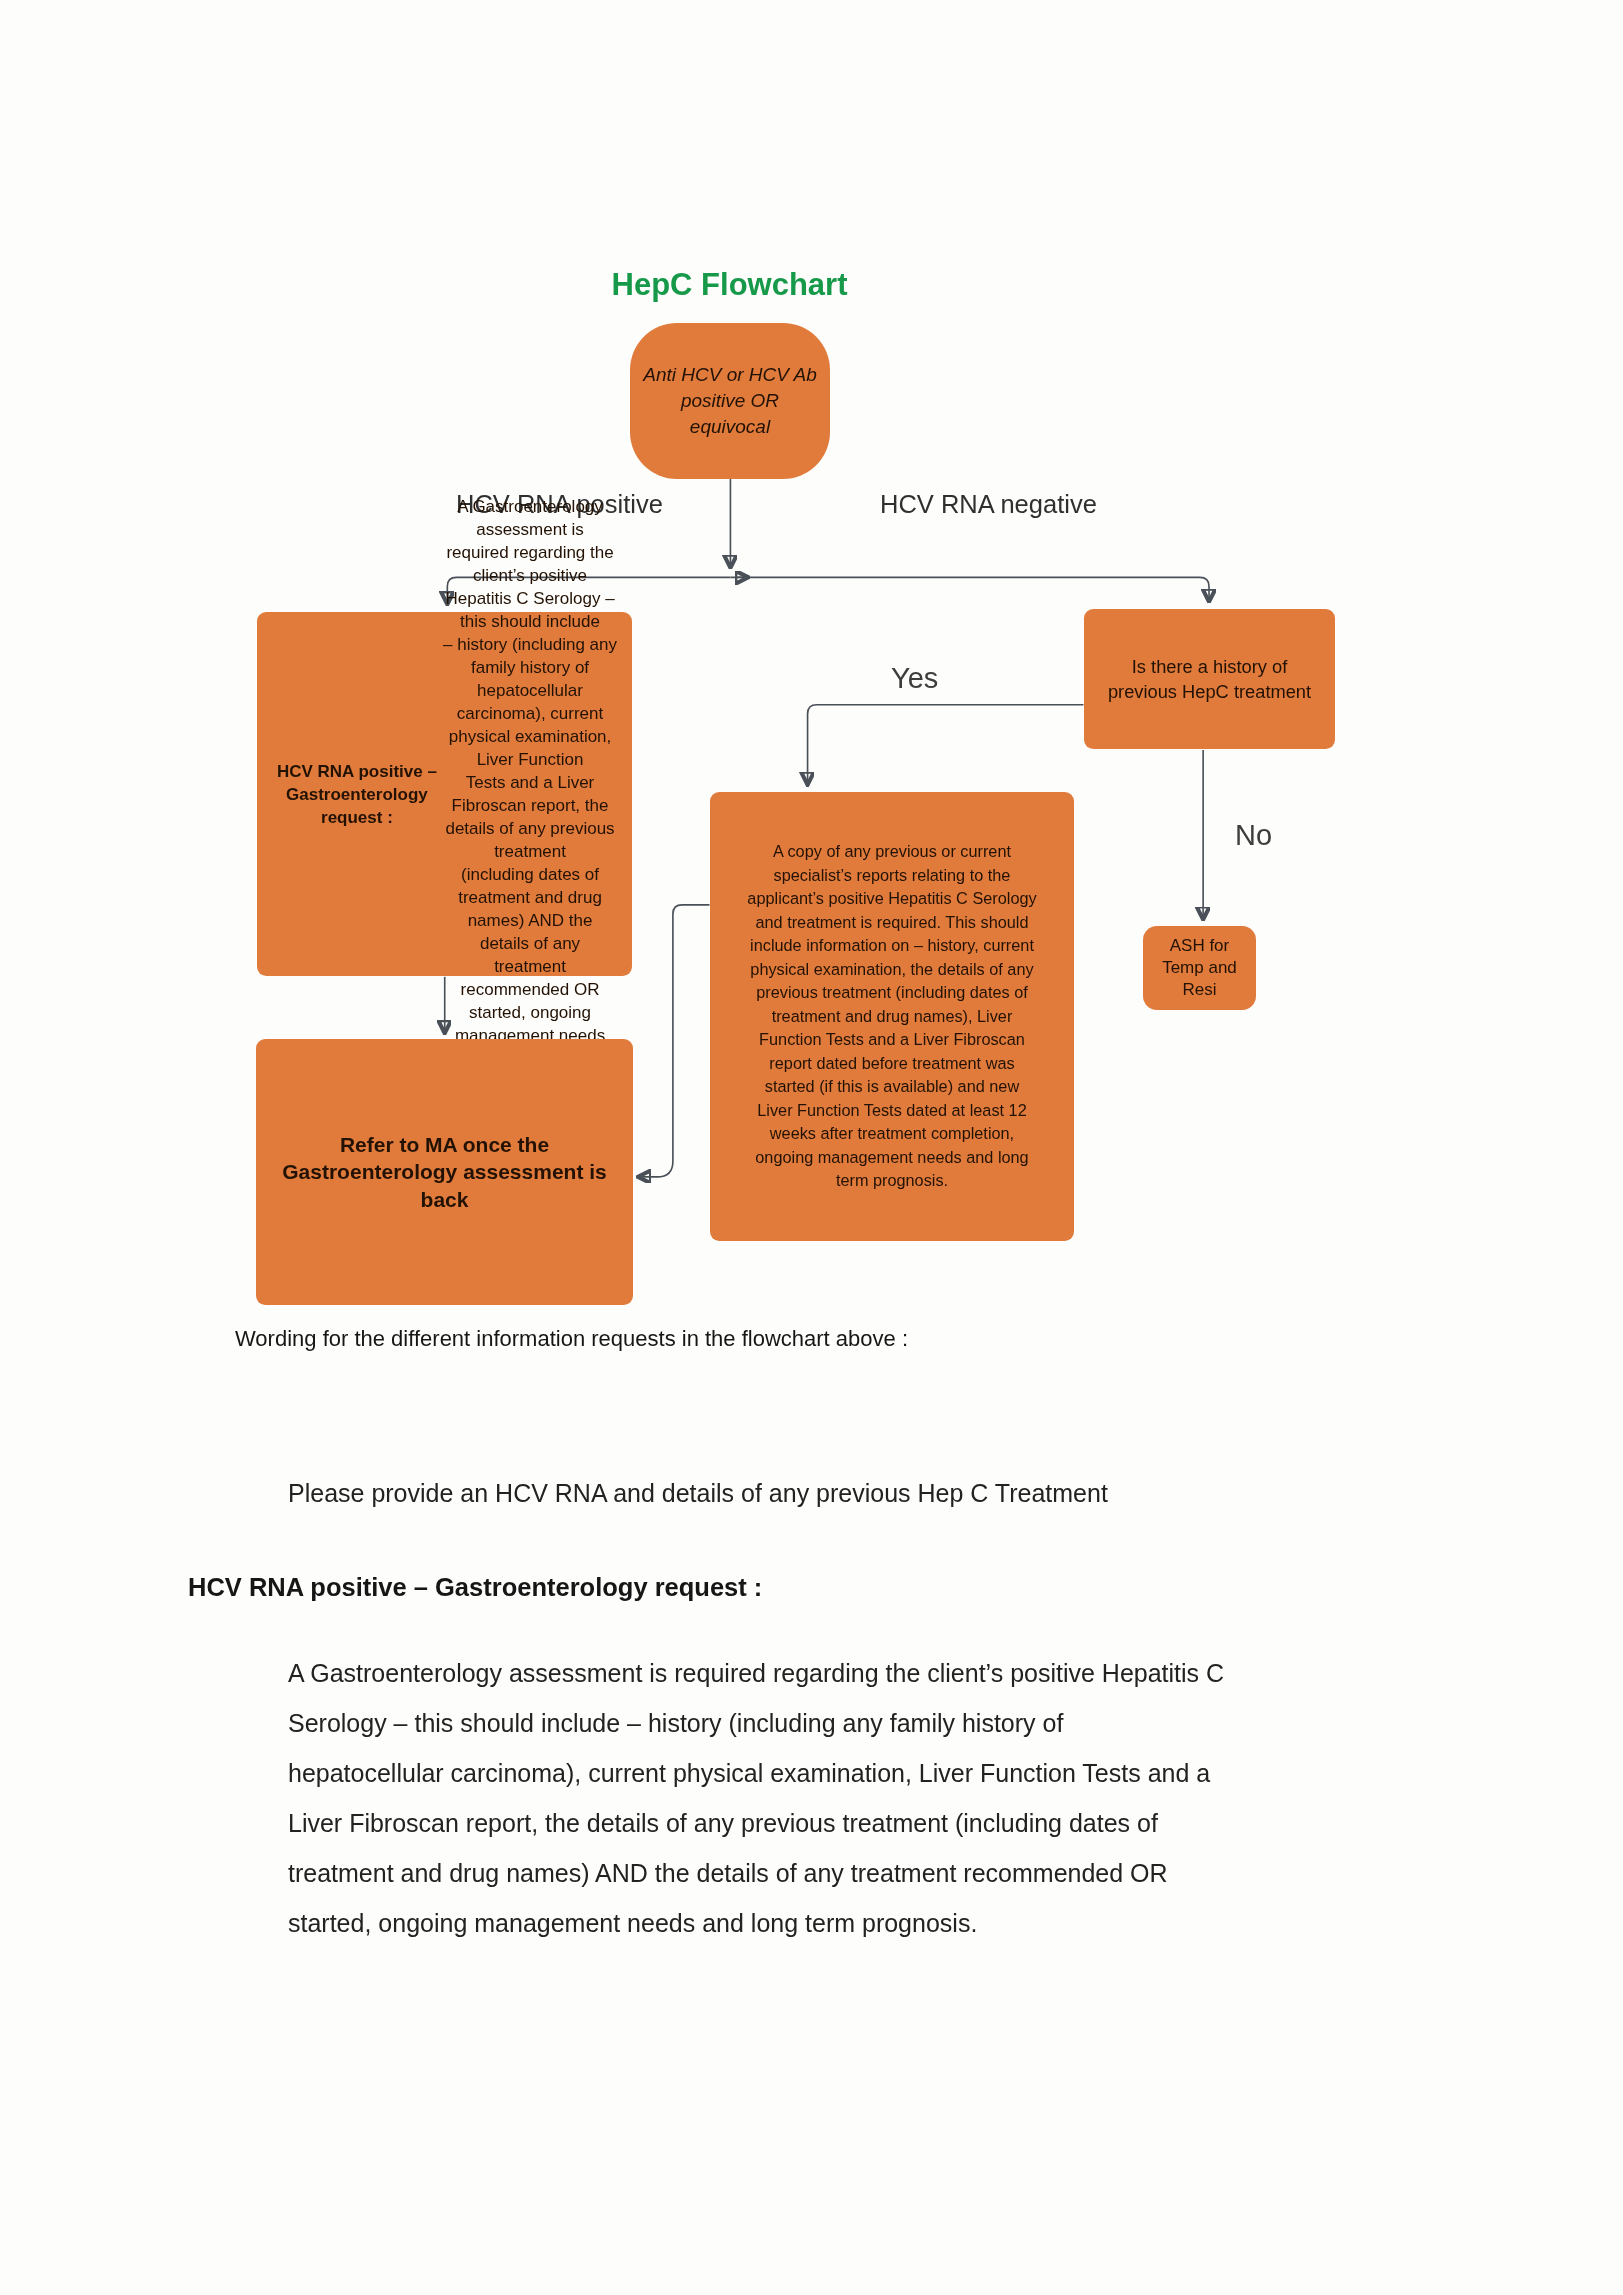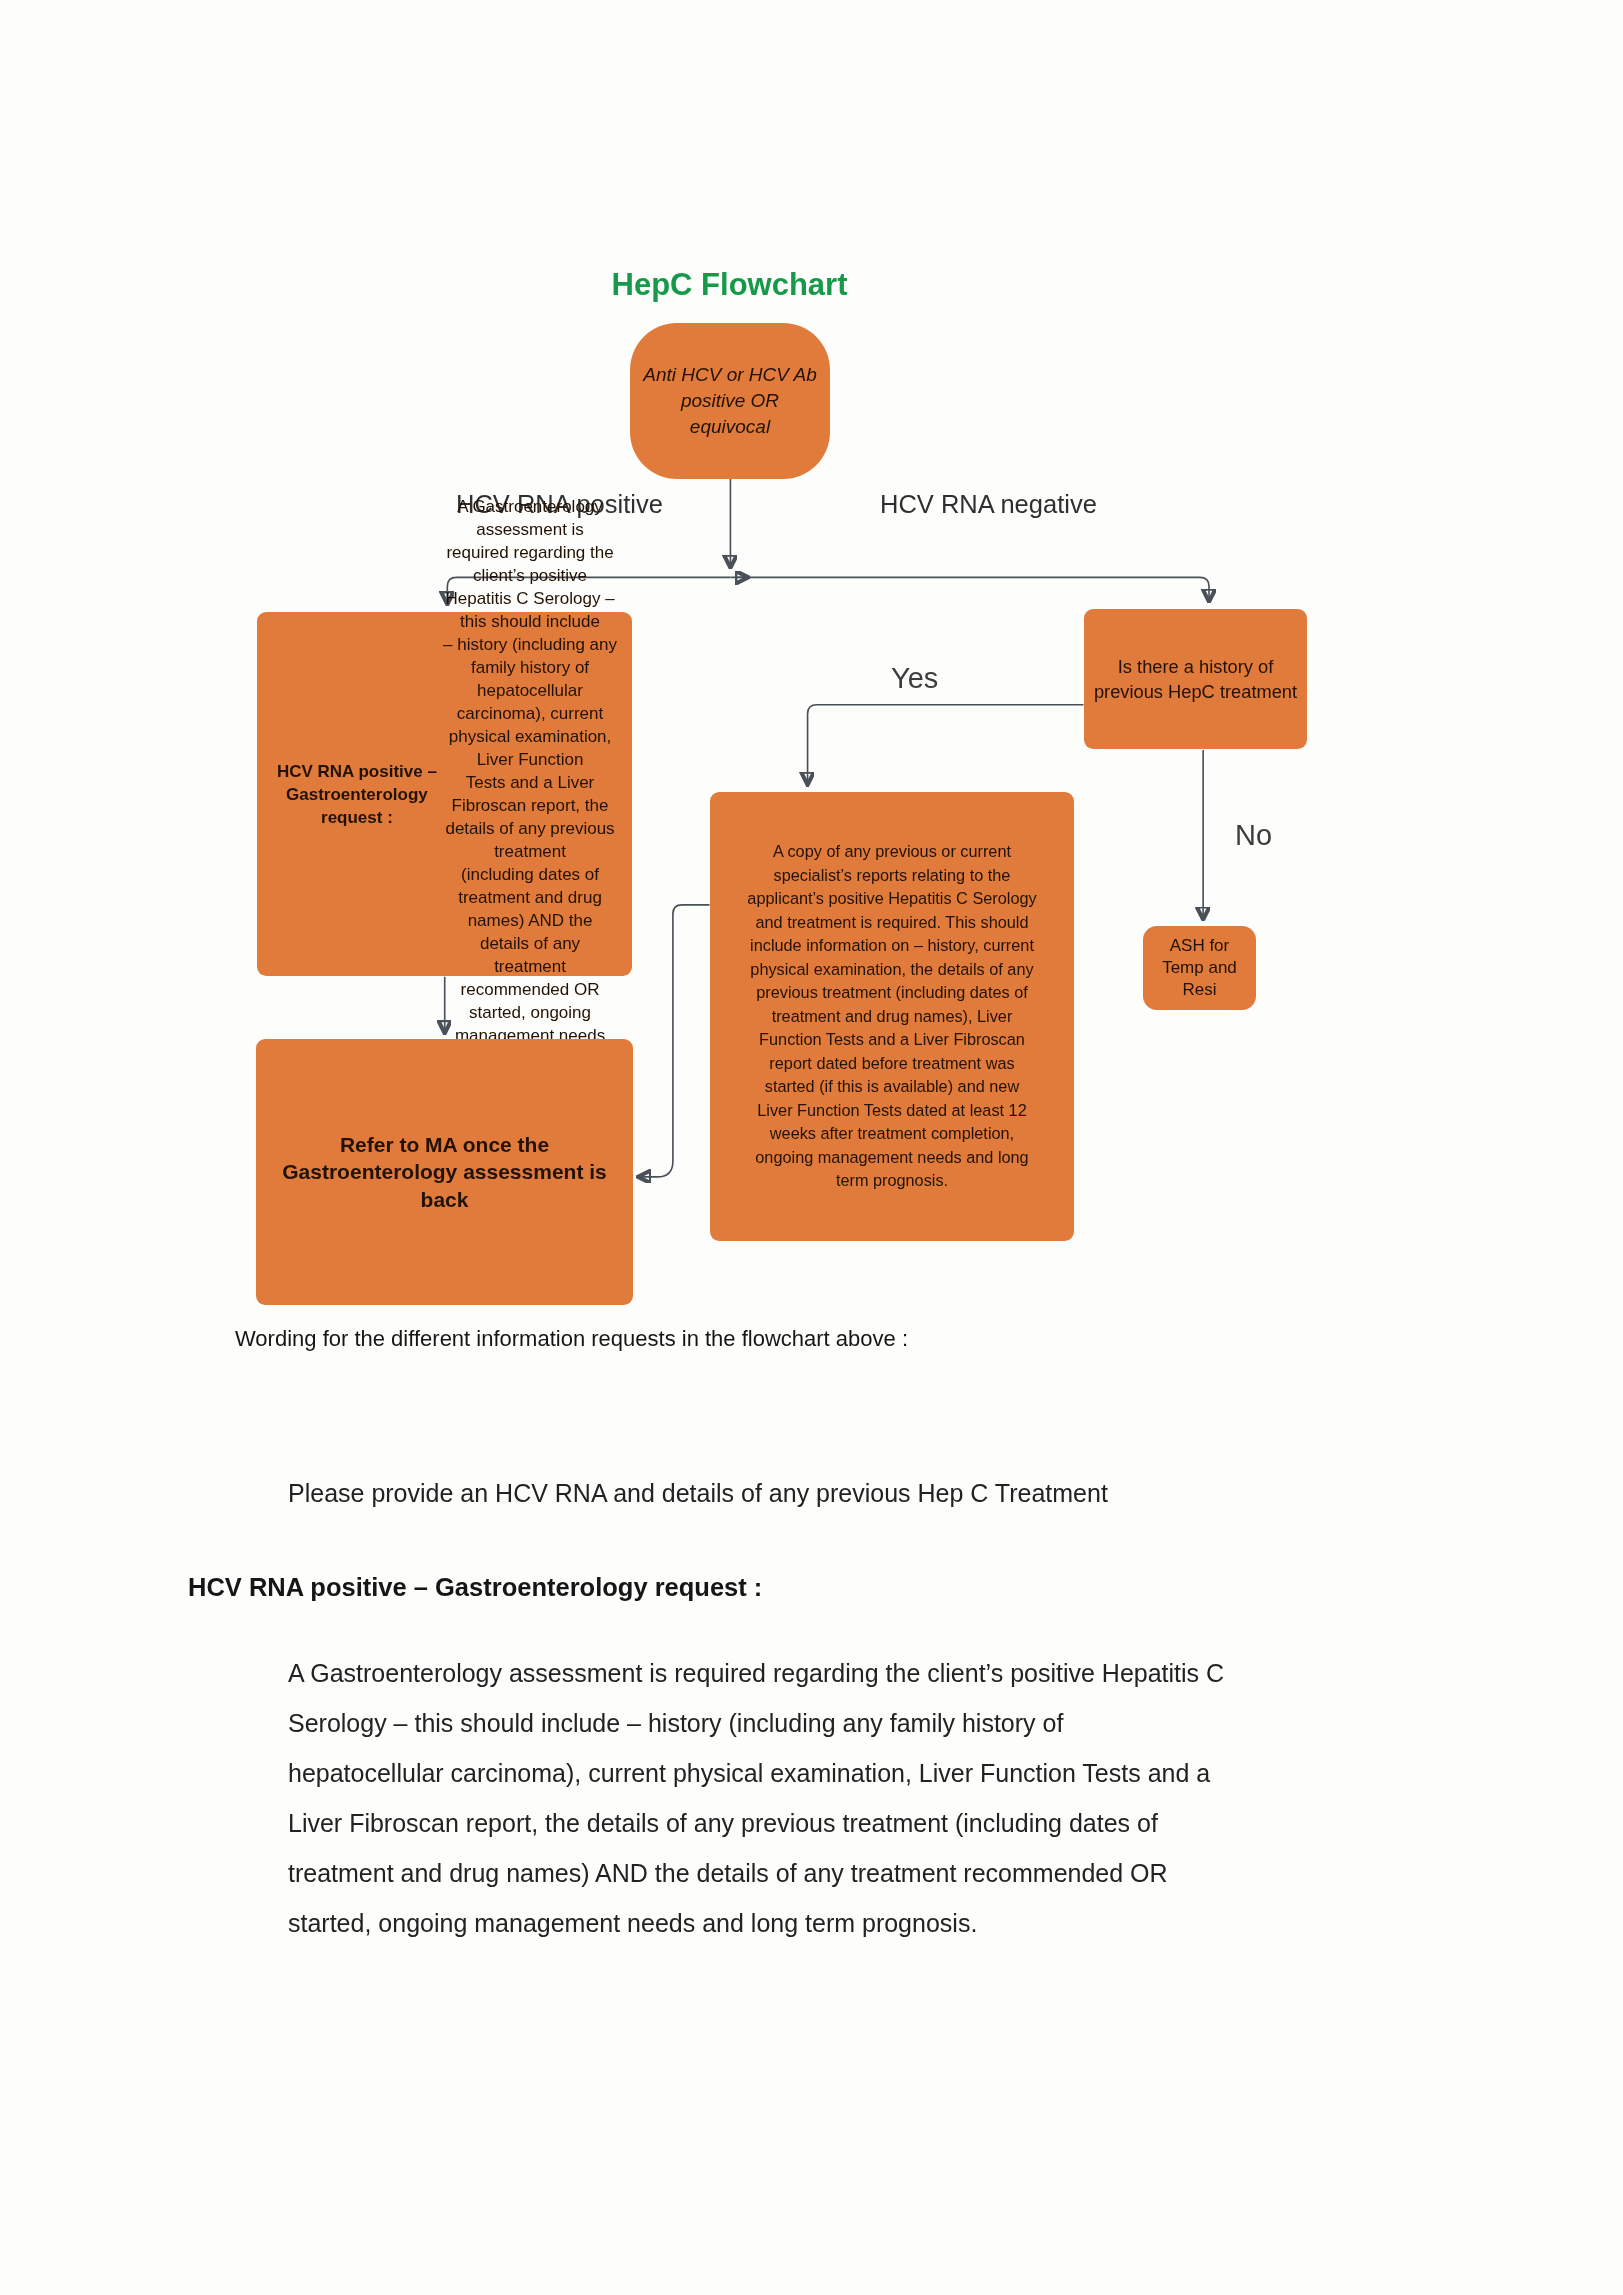--- a/index.html
+++ b/index.html
@@ -42,21 +42,21 @@
     font-size:17px;line-height:23px;
   }
   .box-negative{
     left:710px;top:792px;width:364px;height:449px;
     border-radius:9.2px;padding:9.2px 13px;
     font-size:16.3px;line-height:23.5px;
     flex-direction:column;
   }
   .box-heading{font-weight:bold;}
   .box-decision{
-    left:1084px;top:609px;width:223px;height:140px;
+    left:1084px;top:609px;width:251px;height:140px;
     border-radius:9.2px;font-size:18.3px;line-height:25px;
   }
   .box-refer{
     left:256px;top:1039px;width:377px;height:266px;
     border-radius:9.2px;font-weight:bold;font-size:21px;line-height:27.5px;
   }
   .box-ash{
     left:1143px;top:926px;width:113px;height:84px;
     border-radius:14px;font-size:17px;line-height:22px;
   }

